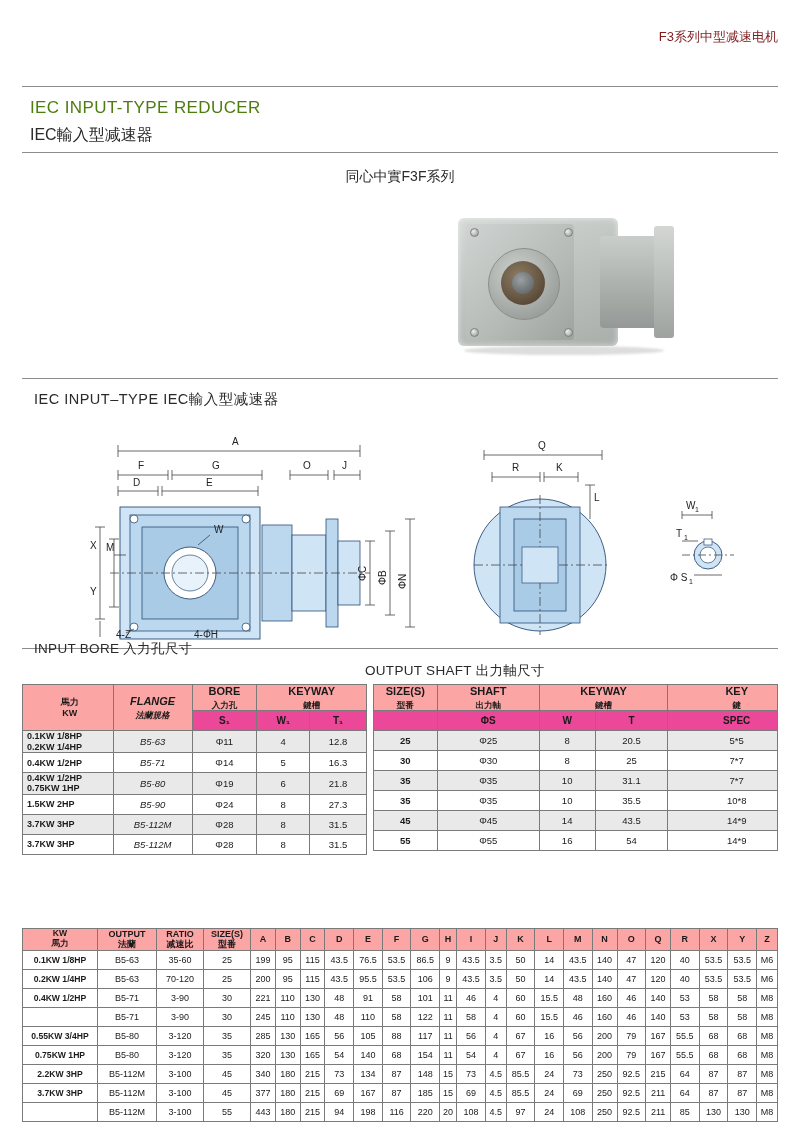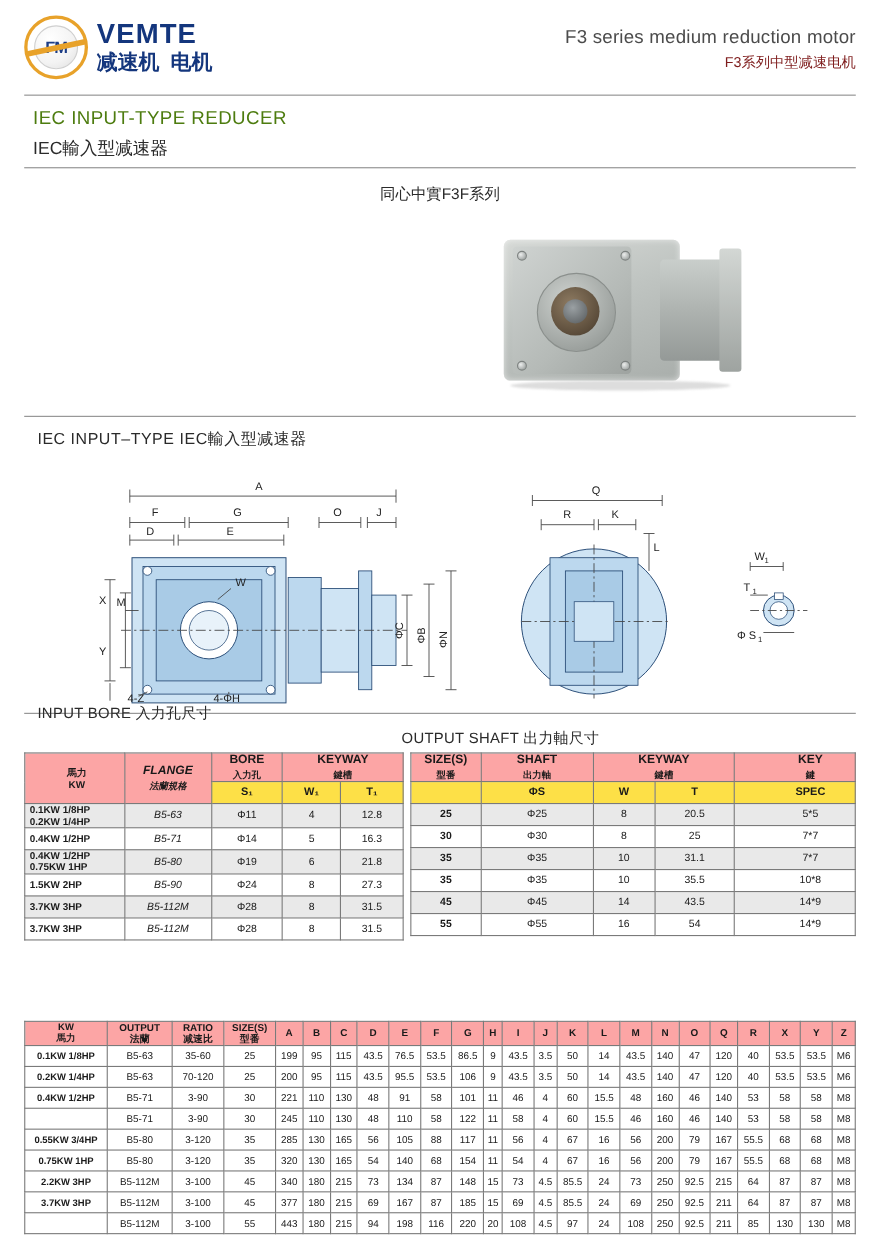--- a/index.html
+++ b/index.html
@@ -95,21 +95,21 @@
 
   
   .cap{position:absolute;font-size:13.5px;color:#2a2a2a;letter-spacing:.3px;}
   .cap-left{left:34px;top:640px;}
   .cap-right{left:365px;top:662px;}
 
   
   table{border-collapse:collapse;font-size:9.5px;}
   table td,table th{border:1px solid #7a7a7a;text-align:center;padding:0;}
   .t-head{background:#fca5a5;font-weight:bold;font-size:11px;}
-  .t-sub{background:#fde047;font-weight:bold;font-size:10px;}
+  .t-sub{background:#ec4899;font-weight:bold;font-size:10px;}
   .zebra-a{background:#e9e9e9;}
   .zebra-b{background:#ffffff;}
 
   #tbl-bore{position:absolute;left:22px;top:684px;width:345px;}
   #tbl-bore td,#tbl-bore th{height:19px;}
   #tbl-bore .c0{width:86px;font-size:9px;font-weight:bold;text-align:left;padding-left:4px;}
   #tbl-bore .c1{width:78px;font-style:italic;}
   #tbl-bore .c2{width:64px;}
   #tbl-bore .c3{width:52px;}
   #tbl-bore .c4{width:56px;}
@@ -131,33 +131,21 @@
   #tbl-main .mn{width:auto;}
   .vstack{line-height:1.15;}
   .sub{font-size:8.5px;}
 </style>
 </head>
 <body>
 
 <div class="page">
 
   <div class="header">
-    <div class="logo-wrap">
-      <div class="logo-mark">
-        <div class="inner">FM</div>
-      </div>
-      <div class="logo-text">
-        <div class="brand-en">VEMTE</div>
-        <div class="brand-cn">
-          <span>减速机</span><span class="sep"></span><span>电机</span>
-        </div>
-      </div>
-    </div>
     <div class="header-right">
-      <div class="hr-en">F3 series medium reduction motor</div>
       <div class="hr-cn">F3系列中型减速电机</div>
     </div>
   </div>
 
   <div class="rule" style="top:86px;"></div>
 
   <div class="title-block">
     <div class="title-en">IEC INPUT-TYPE REDUCER</div>
     <div class="title-cn">IEC輸入型减速器</div>
   </div>

